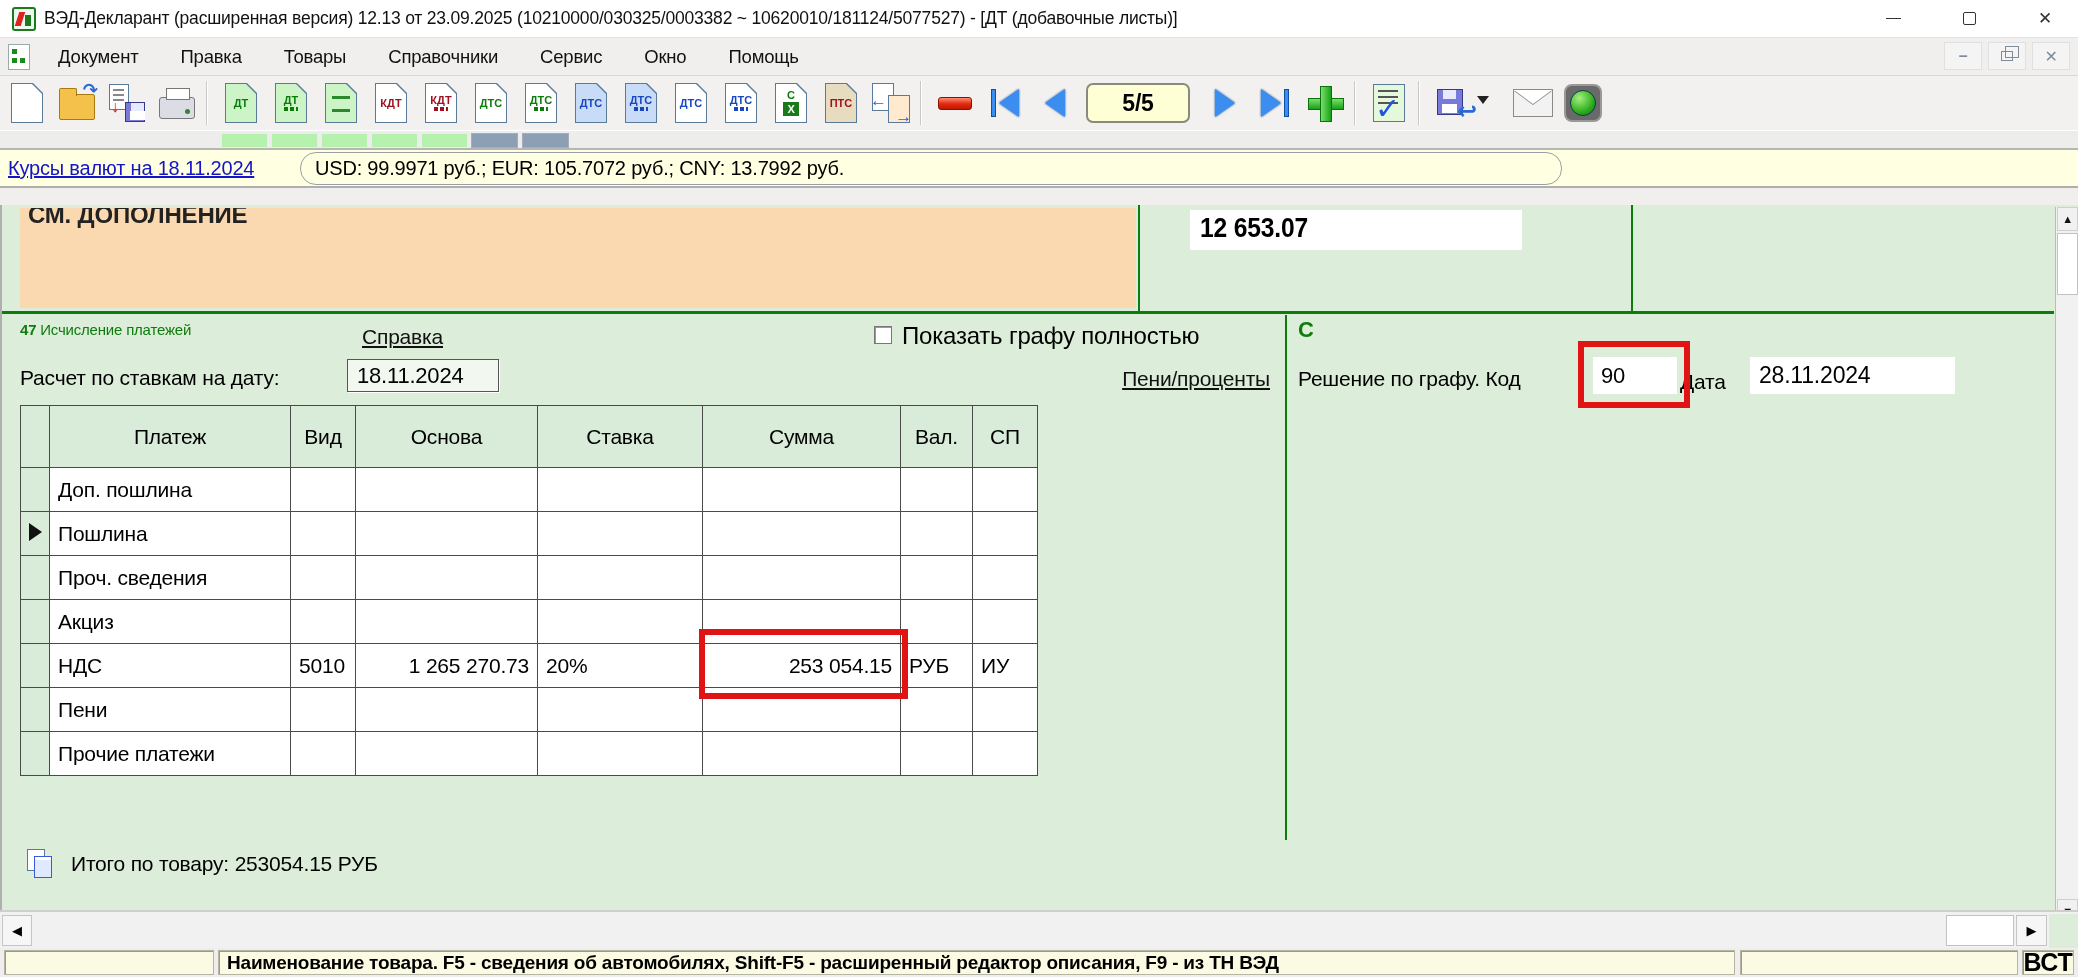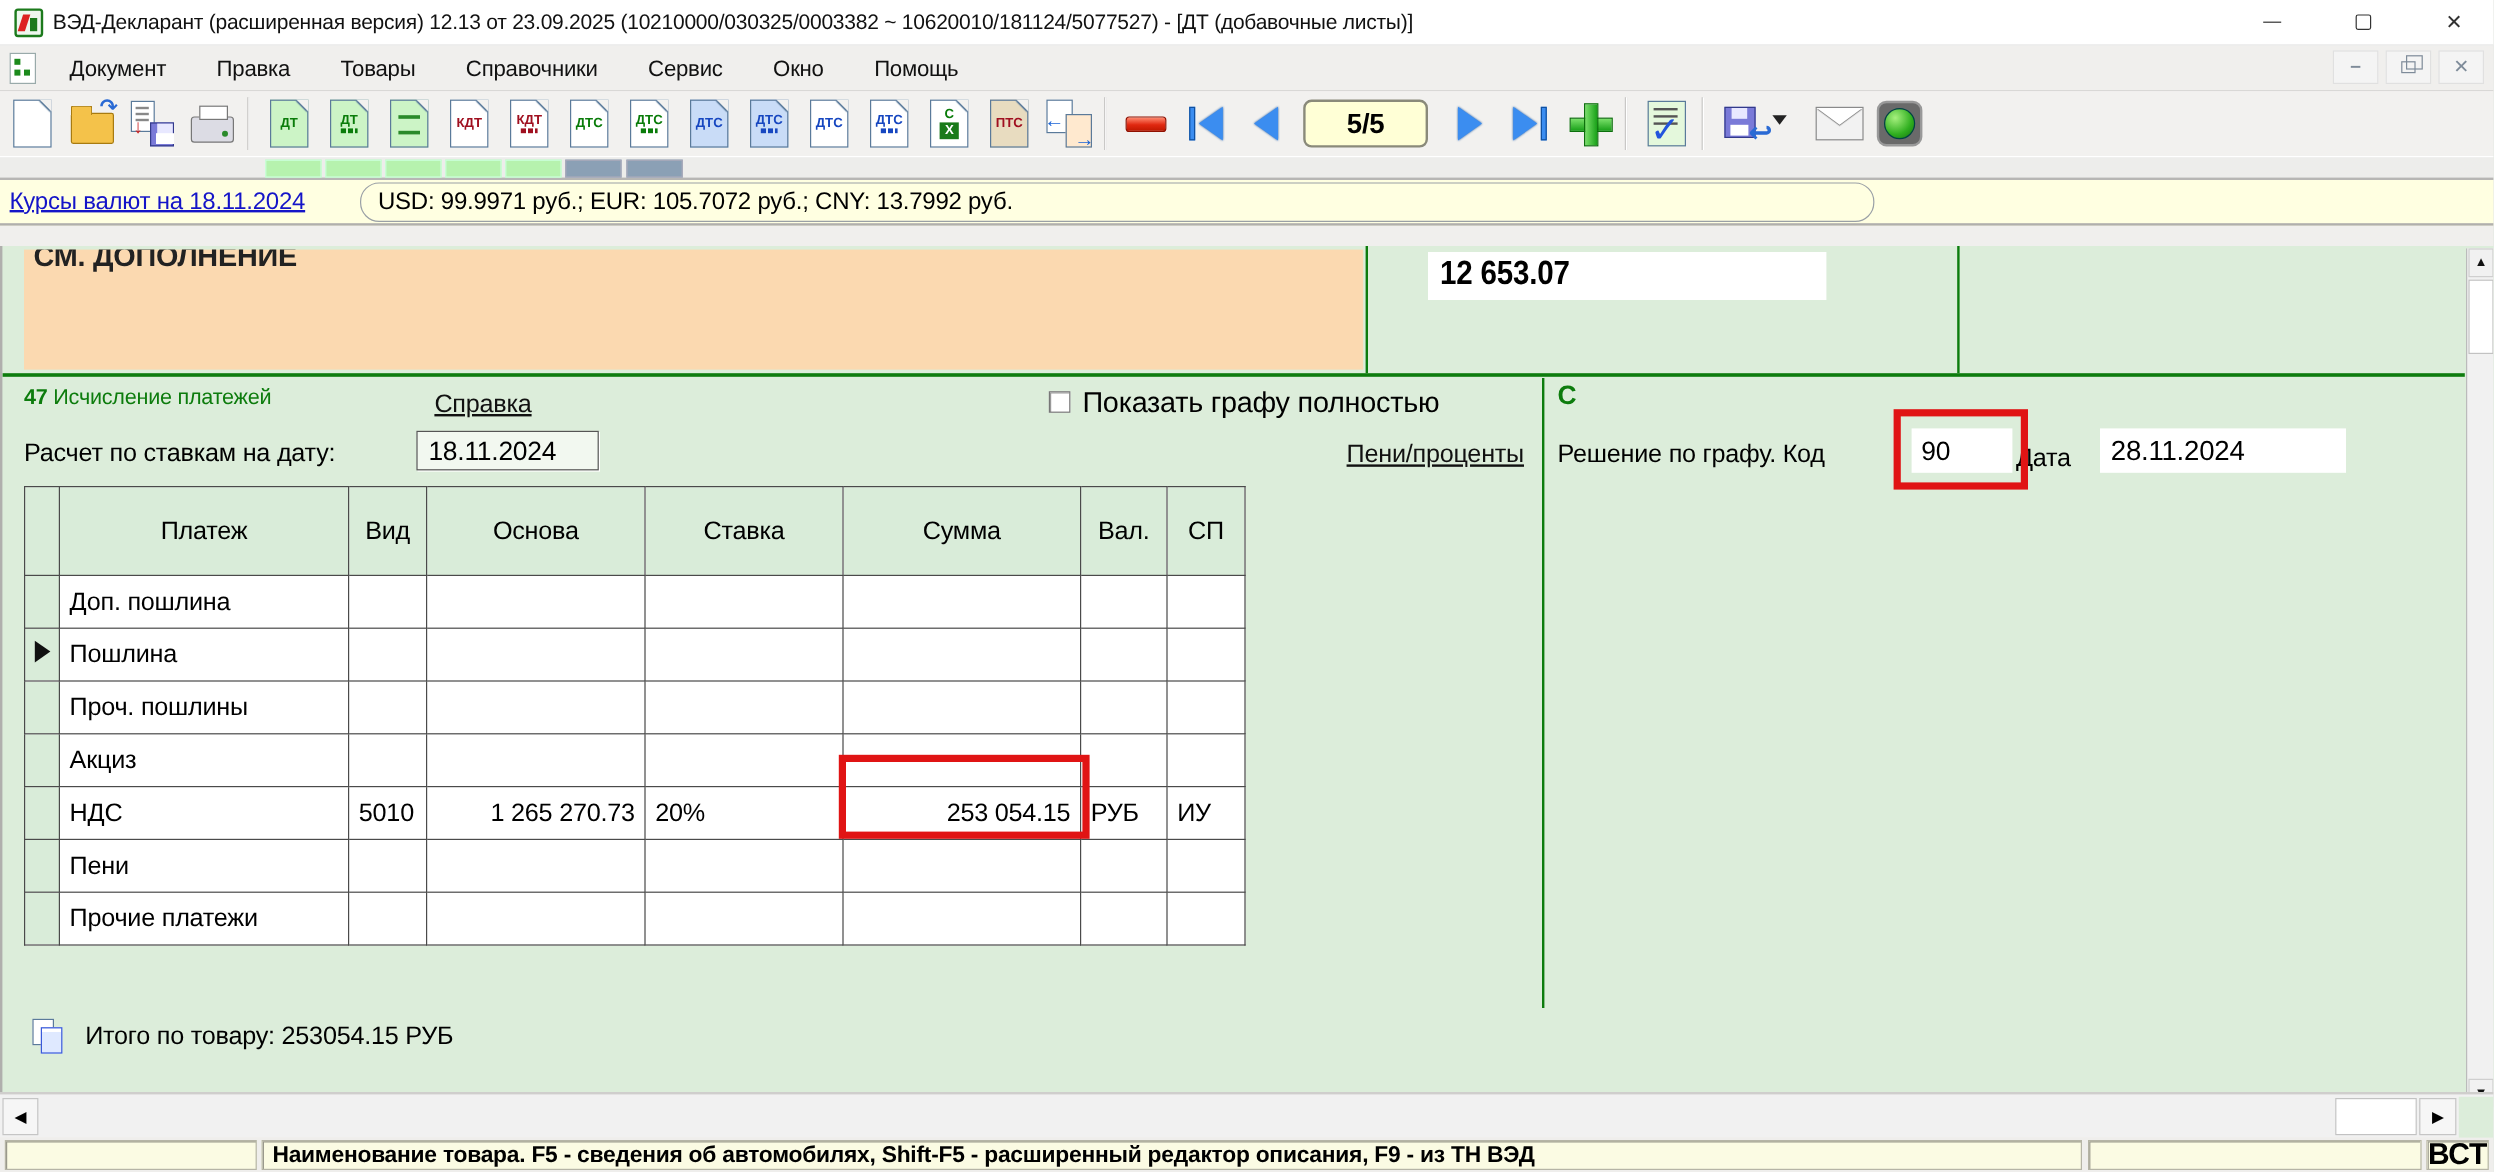--- a/index.html
+++ b/index.html
@@ -106,32 +106,32 @@
   #content { left:0; top:205px; width:2078px; height:722px; background:#dcedDC; background:#dcedda; border-left:2px solid #b0afad; overflow:hidden; }
   .greenline-h { position:absolute; background:#0d7c0d; }
   .greenline-v { position:absolute; background:#0d7c0d; }
   #orangebox { position:absolute; left:18px; top:3px; width:1116px; height:100px; background:#fbd9b0; overflow:hidden; }
   #orangebox span { position:absolute; left:8px; top:-7px; font-size:24px; font-weight:bold; color:#222; }
   #amountbox { position:absolute; left:1188px; top:5px; width:332px; height:40px; background:#fff; }
   #amountbox span { position:absolute; left:10px; top:2px; font-size:28px; font-weight:bold; transform:scaleX(.88); transform-origin:left; white-space:nowrap; }
 
   .grn { color:#0d7c0d; }
   .link { color:#111; text-decoration:underline; }
-  #sec47-title { position:absolute; left:18px; top:40px; font-size:18px; }
+  #sec47-title { position:absolute; left:18px; top:40px; font-size:15px; }
   #sec47-help { position:absolute; left:360px; top:120px; font-size:21px; }
   #chk { position:absolute; left:872px; top:121px; width:18px; height:18px; background:#fff; border:1px solid #777; box-shadow:inset 1px 1px 0 #999; }
   #chk-label { position:absolute; left:900px; top:117px; font-size:24px; }
   #ratedate-label { position:absolute; left:18px; top:161px; font-size:21px; }
   #ratedate-box { position:absolute; left:345px; top:154px; width:152px; height:33px; background:#f2f8f0; border:1.4px solid #555; box-shadow:1px 1px 0 #fff; display:flex; align-items:center; padding-left:9px; font-size:22px; }
   #peni-link { position:absolute; left:1105px; top:162px; width:163px; font-size:21px; text-align:right; }
 
   
   #paytable { position:absolute; left:18px; top:200px; border-collapse:collapse; table-layout:fixed; background:#fff; }
   #paytable td, #paytable th { border:1px solid #4a4a4a; font-size:21px; font-weight:normal; padding:0 8px; overflow:hidden; white-space:nowrap; }
-  #paytable th { background:#d9ecd9; height:74px; text-align:center; }
+  #paytable th { background:#d9ecd9; height:62px; text-align:center; }
   #paytable td { height:44px; background:#fff; }
   #paytable td.sel { background:#d9ecd9; padding:0; text-align:center; }
   #paytable td.num { text-align:right; }
   .rowarrow { width:0; height:0; border-style:solid; border-width:9px 0 9px 13px; border-color:transparent transparent transparent #111; display:inline-block; }
 
   #total-row { position:absolute; left:25px; top:644px; display:flex; align-items:center; }
   .copyicon { position:relative; width:26px; height:30px; margin-right:18px; }
   .copyicon::before { content:""; position:absolute; left:0; top:0; width:16px; height:20px; background:#fff; border:1.6px solid #5a7a9a; }
   .copyicon::after { content:""; position:absolute; left:7px; top:7px; width:16px; height:20px; background:#dfe9ff; border:1.6px solid #3a5adA; box-shadow:inset 0 3px 0 #fff; }
   #total-text { font-size:21px; }
@@ -422,21 +422,21 @@
         <td>Пошлина</td>
         <td></td>
         <td class="num"></td>
         <td></td>
         <td class="num"></td>
         <td></td>
         <td></td>
       </tr>
       <tr>
         <td class="sel"></td>
-        <td>Проч. пошлины</td>
+        <td>Проч. сведения</td>
         <td></td>
         <td class="num"></td>
         <td></td>
         <td class="num"></td>
         <td></td>
         <td></td>
       </tr>
       <tr>
         <td class="sel"></td>
         <td>Акциз</td>

